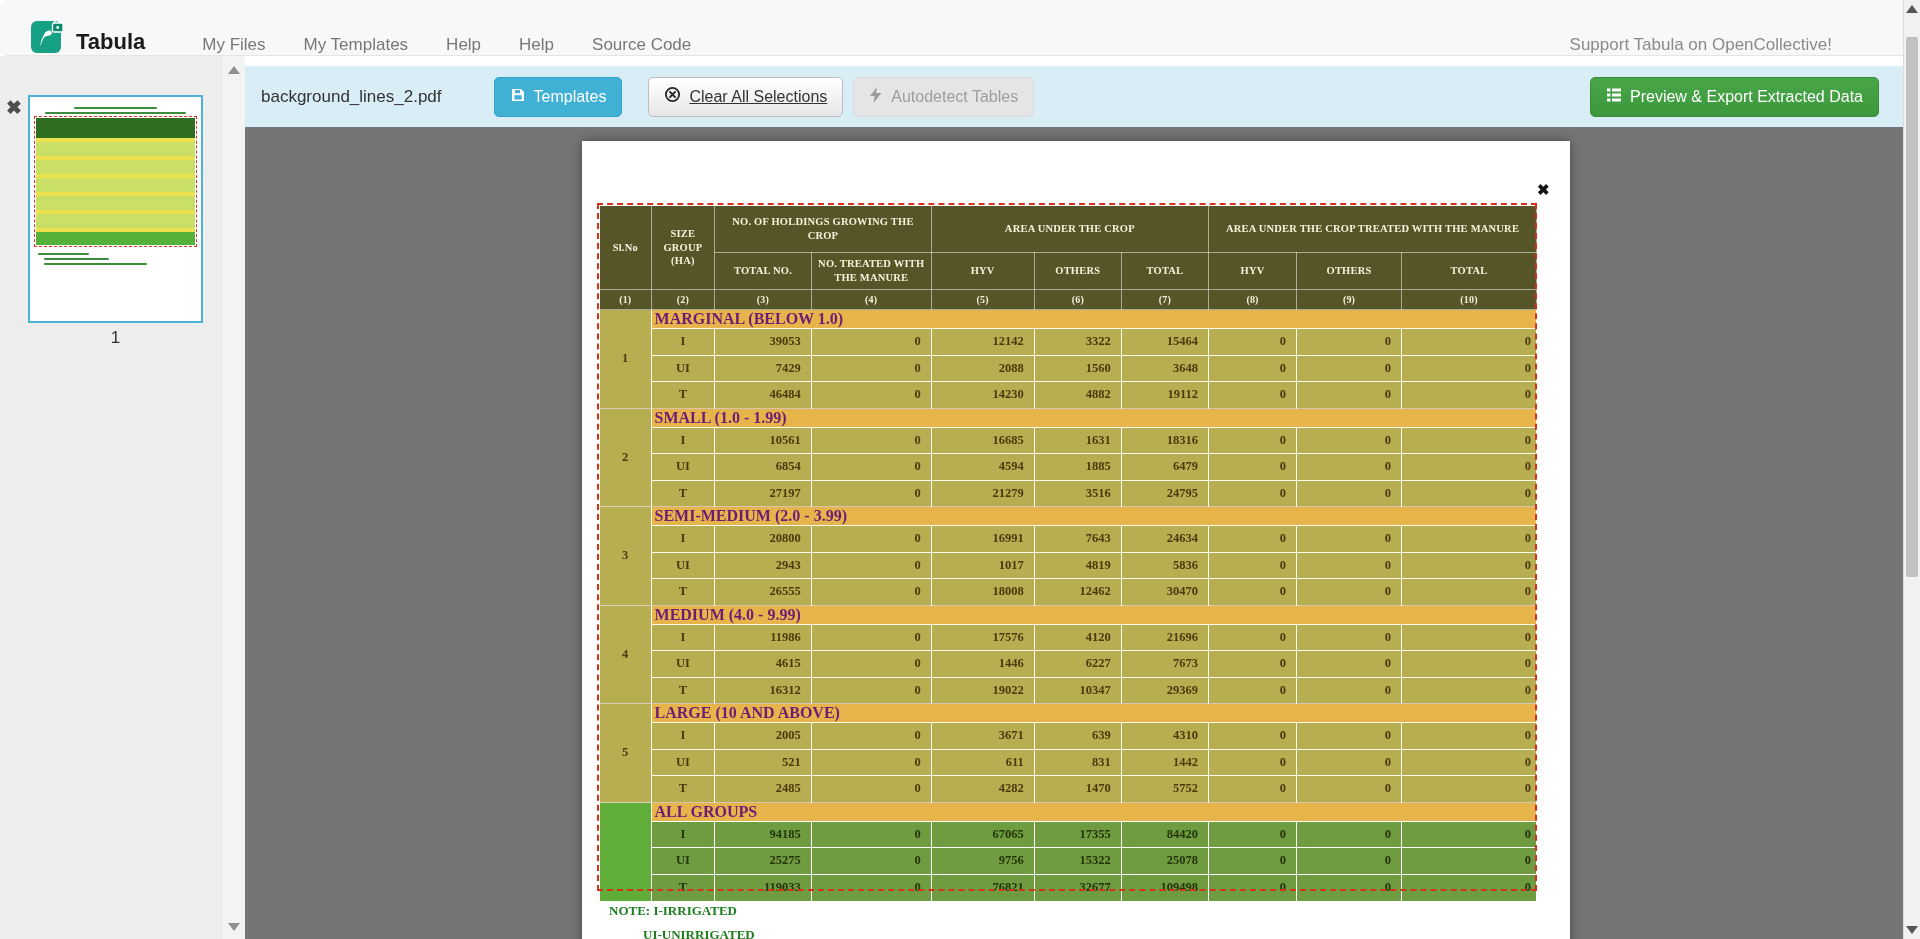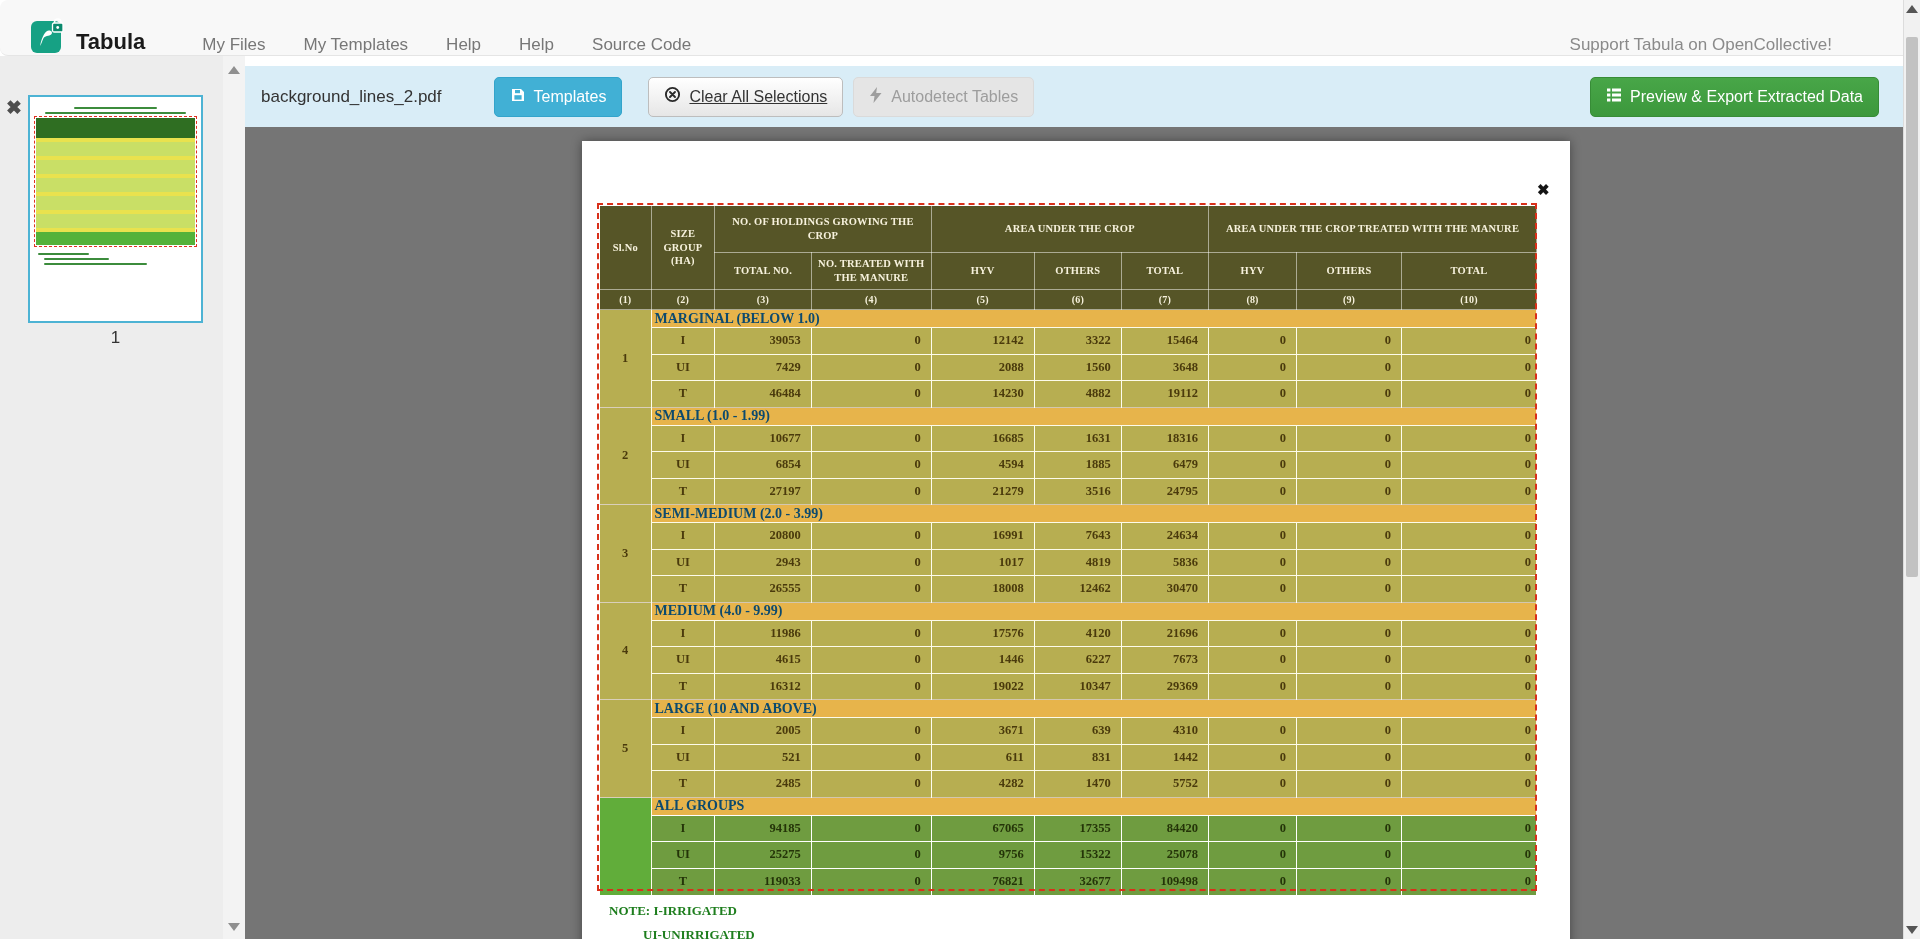--- a/index.html
+++ b/index.html
@@ -69,21 +69,21 @@
   #pdf-table{position:absolute;left:17px;top:64px;width:938px;border-collapse:collapse;table-layout:fixed;
              font-family:"Liberation Serif",serif;font-weight:700;}
   #pdf-table thead th{background:#565527;color:#f7f2dd;font-size:10.5px;line-height:1.3;
              border:1px solid rgba(255,255,255,.5);padding:1px 3px;letter-spacing:.2px;}
   #pdf-table tr.hrow1 th{height:44px;}
   #pdf-table tr.hrow2 th{height:34px;}
   #pdf-table tr.hrow3 th{height:17px;font-size:10px;}
   #pdf-table tbody td{font-size:12.5px;color:#4a3a0c;background:#b7ae51;
              border-right:1px solid rgba(252,248,214,.4);overflow:hidden;white-space:nowrap;}
   #pdf-table tr.band-row{height:18px;}
-  #pdf-table td.band{background:#e7b44b;color:#0c4a6e;font-size:14px;text-align:left;
+  #pdf-table td.band{background:#e7b44b;color:#701a75;font-size:16px;text-align:left;
              padding:0 0 0 3px;border-top:1px solid rgba(130,95,25,.35);}
   #pdf-table tr.data-row{height:26.5px;}
   #pdf-table tr.data-row td{border-top:1px solid rgba(252,248,214,.5);}
   #pdf-table td.slno{text-align:center;vertical-align:middle;border-top:1px solid rgba(130,95,25,.3);}
   #pdf-table td.rlabel{text-align:center;}
   #pdf-table td.val{text-align:right;padding-right:10px;}
   #pdf-table td.val:last-child{padding-right:5px;}
   #pdf-table tr.green td{background:#6f9c40;color:#243408;border-right-color:rgba(255,255,255,.28);
              border-top-color:rgba(255,255,255,.25);}
   #pdf-table td.slno.hl{background:#61ad3a;}
@@ -294,21 +294,21 @@
               <td class="val">0</td>
               <td class="val">0</td>
               <td class="val">0</td>
             </tr>
             <tr class="band-row">
               <td class="slno" rowspan="4">2</td>
               <td class="band" colspan="9">SMALL (1.0 - 1.99)</td>
             </tr>
             <tr class="data-row">
               <td class="rlabel">I</td>
-              <td class="val">10677</td>
+              <td class="val">10561</td>
               <td class="val">0</td>
               <td class="val">16685</td>
               <td class="val">1631</td>
               <td class="val">18316</td>
               <td class="val">0</td>
               <td class="val">0</td>
               <td class="val">0</td>
             </tr>
             <tr class="data-row">
               <td class="rlabel">UI</td>

